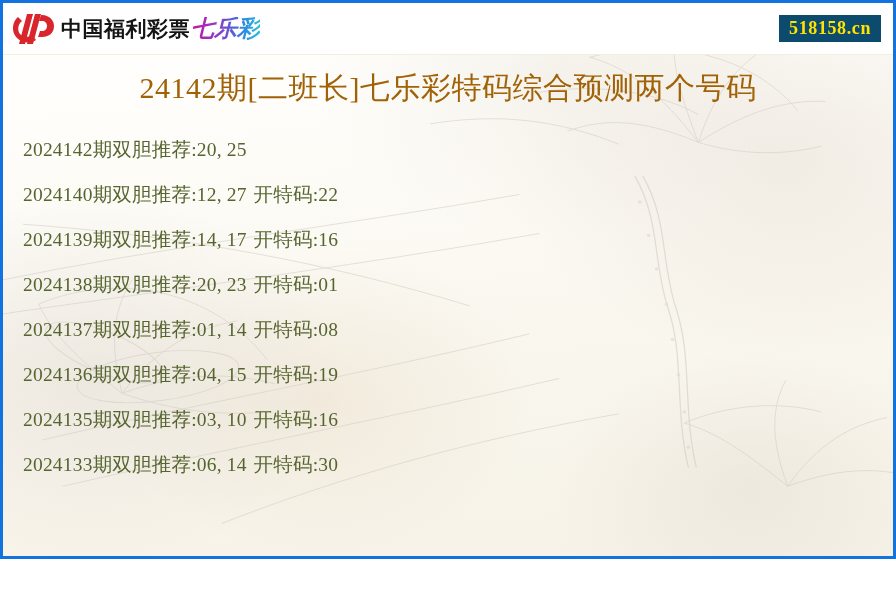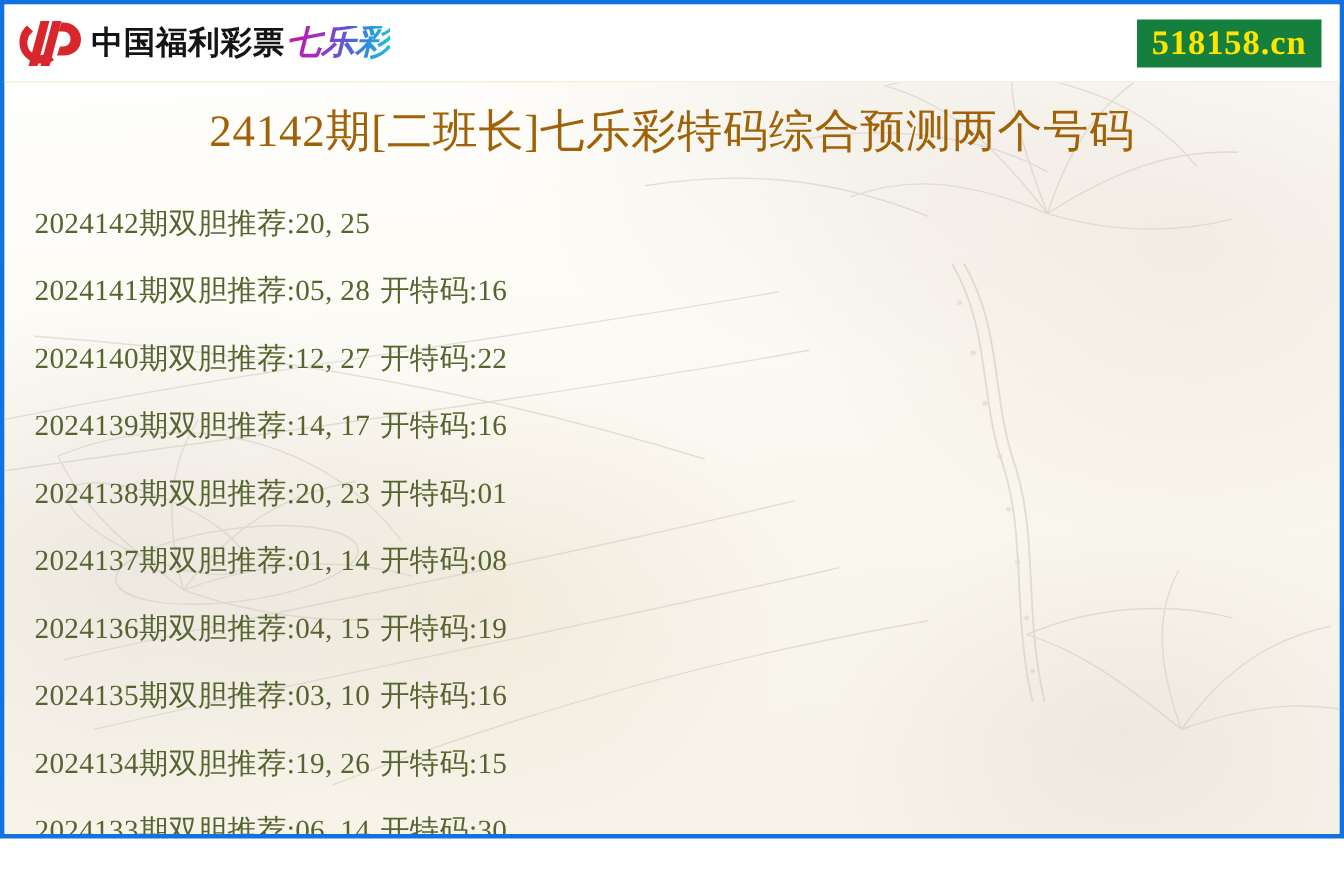--- a/index.html
+++ b/index.html
@@ -86,24 +86,24 @@
     font-size: 23px;
     letter-spacing: 0px;
     white-space: nowrap;
     background: linear-gradient(95deg, #c4169e 0%, #a22ec0 30%, #5b5bd6 58%, #2a8fe0 78%, #29c2d8 100%);
     -webkit-background-clip: text;
     background-clip: text;
     color: transparent;
     line-height: 1;
   }
   #site-badge {
-    background: #15803d;
+    background: #0c4a6e;
     color: #ffe400;
     font-family: "Liberation Serif", "DejaVu Serif", serif;
-    font-size: 23px;
+    font-size: 18px;
     font-weight: bold;
     letter-spacing: .6px;
     padding: 4px 10px 5px;
     line-height: 1;
     white-space: nowrap;
   }
 
   
   #title {
     position: relative;
@@ -227,23 +227,20 @@
   </div>
 
   <h1 id="title">24142期[二班长]七乐彩特码综合预测两个号码</h1>
 
   <div id="list">
 
     <div class="row">
       <span class="seg">2024142期双胆推荐:</span><span class="seg">20, 25</span><span class="gap"></span><span class="seg"></span><span class="seg"></span>
     </div>
 
-    <div class="row">
-      <span class="seg">2024141期双胆推荐:</span><span class="seg">05, 28</span><span class="gap"></span><span class="seg">开特码:</span><span class="seg">16</span>
-    </div>
 
     <div class="row">
       <span class="seg">2024140期双胆推荐:</span><span class="seg">12, 27</span><span class="gap"></span><span class="seg">开特码:</span><span class="seg">22</span>
     </div>
 
     <div class="row">
       <span class="seg">2024139期双胆推荐:</span><span class="seg">14, 17</span><span class="gap"></span><span class="seg">开特码:</span><span class="seg">16</span>
     </div>
 
     <div class="row">
@@ -255,22 +252,19 @@
     </div>
 
     <div class="row">
       <span class="seg">2024136期双胆推荐:</span><span class="seg">04, 15</span><span class="gap"></span><span class="seg">开特码:</span><span class="seg">19</span>
     </div>
 
     <div class="row">
       <span class="seg">2024135期双胆推荐:</span><span class="seg">03, 10</span><span class="gap"></span><span class="seg">开特码:</span><span class="seg">16</span>
     </div>
 
-    <div class="row">
-      <span class="seg">2024134期双胆推荐:</span><span class="seg">19, 26</span><span class="gap"></span><span class="seg">开特码:</span><span class="seg">15</span>
-    </div>
 
     <div class="row">
       <span class="seg">2024133期双胆推荐:</span><span class="seg">06, 14</span><span class="gap"></span><span class="seg">开特码:</span><span class="seg">30</span>
     </div>
 
   </div>
 </div>
 
 </body></html>

